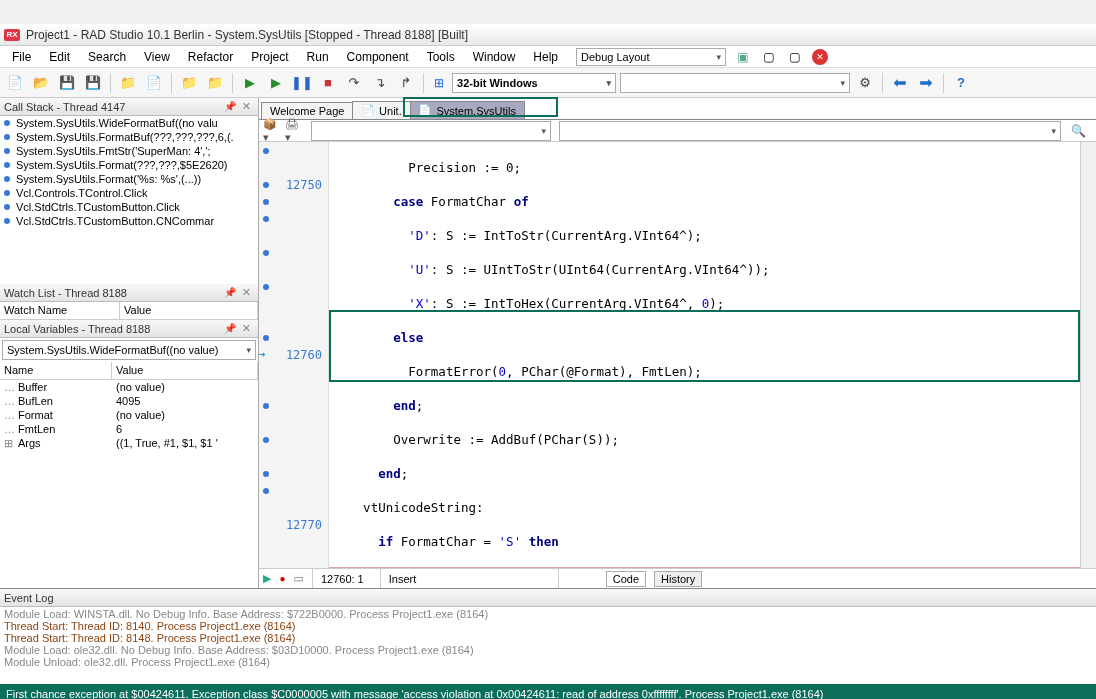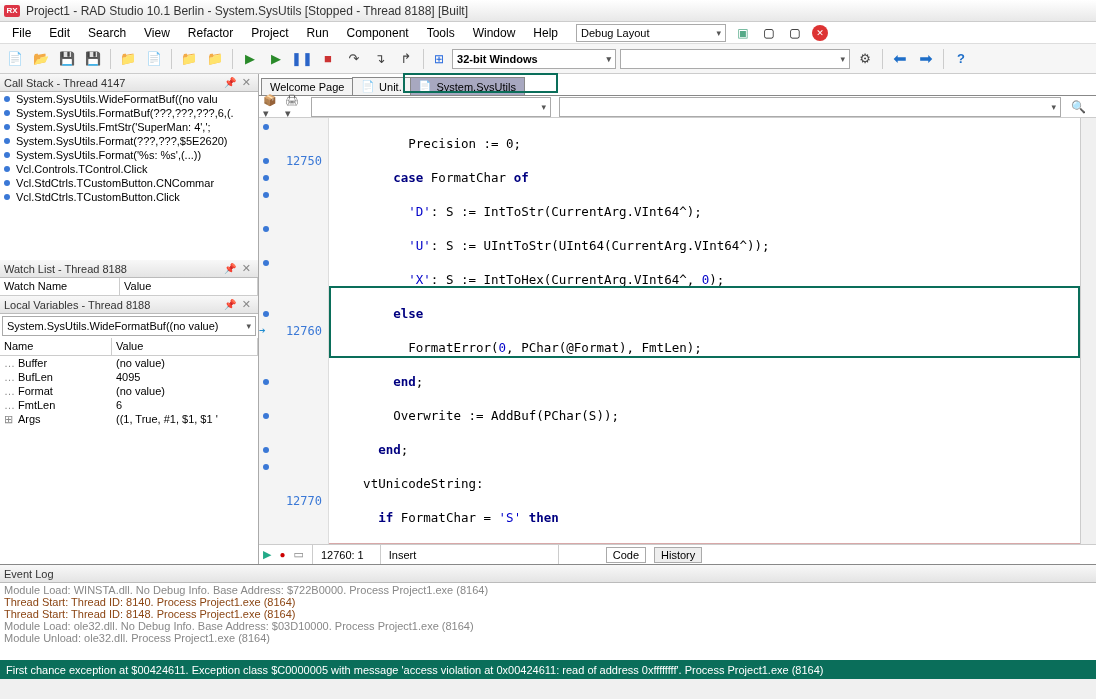--- a/index.html
+++ b/index.html
@@ -1,17 +1,17 @@
 <!DOCTYPE html>
 <html><head>
 <meta charset="utf-8">
 <style>
 * { margin: 0; padding: 0; box-sizing: border-box; }
 body { font-family: "Segoe UI", Tahoma, sans-serif; font-size: 12px; background: #f0f0f0; overflow: hidden; width: 1096px; height: 699px; position: relative; }
-.titlebar { height: 22px; background: linear-gradient(#fff,#e8e8e8); border-bottom: 1px solid #ccc; display: flex; align-items: center; padding: 0 4px; }
+.titlebar { height: 22px; background: linear-gradient(#fff,#e8e8e8); border-bottom: 1px solid #ccc; display: flex; align-items: center; padding: 0 4px; margin-top: 24px; }
 .titlebar .appicon { width: 16px; height: 12px; background: #dc3545; border-radius: 2px; margin-right: 6px; color: #fff; font-size: 8px; display: flex; align-items: center; justify-content: center; font-weight: bold; }
 .titlebar .title { font-size: 12px; color: #333; }
 .menubar { height: 22px; background: #fff; border-bottom: 1px solid #ddd; display: flex; align-items: center; padding: 0 4px; gap: 2px; }
 .menubar .mitem { padding: 2px 8px; cursor: pointer; }
 .menubar .combo { margin-left: 8px; width: 150px; height: 18px; border: 1px solid #aaa; background: #fff; display: flex; align-items: center; padding: 0 4px; font-size: 11px; position: relative; }
 .menubar .combo::after { content: "▾"; position: absolute; right: 4px; color: #555; font-size: 9px; }
 .menubar .ticon { width: 18px; height: 18px; margin-left: 6px; display: inline-flex; align-items: center; justify-content: center; font-size: 12px; }
 .toolbar { height: 30px; background: #f6f6f6; border-bottom: 1px solid #ccc; display: flex; align-items: center; padding: 0 4px; gap: 4px; }
 .tbtn { width: 22px; height: 22px; display: inline-flex; align-items: center; justify-content: center; cursor: pointer; font-size: 13px; color: #444; border: 1px solid transparent; }
 .tsep { width: 1px; height: 20px; background: #ccc; margin: 0 2px; }
@@ -166,25 +166,25 @@
       <div class="csitem">
           <span class="dot"></span>
           <span>System.SysUtils.Format('%s: %s',(...))</span>
         </div>
       <div class="csitem">
           <span class="dot"></span>
           <span>Vcl.Controls.TControl.Click</span>
         </div>
       <div class="csitem">
           <span class="dot"></span>
+          <span>Vcl.StdCtrls.TCustomButton.Click</span>
+        </div>
+      <div class="csitem">
+          <span class="dot"></span>
           <span>Vcl.StdCtrls.TCustomButton.CNCommar</span>
-        </div>
-      <div class="csitem">
-          <span class="dot"></span>
-          <span>Vcl.StdCtrls.TCustomButton.Click</span>
         </div>
     </div>
 
     <div class="panelhdr">
       <span>Watch List - Thread 8188</span>
       <span class="pin">📌</span>
       <span class="x">✕</span>
     </div>
     <div class="watchhdrs">
       <div style="width:120px">Watch Name</div>

